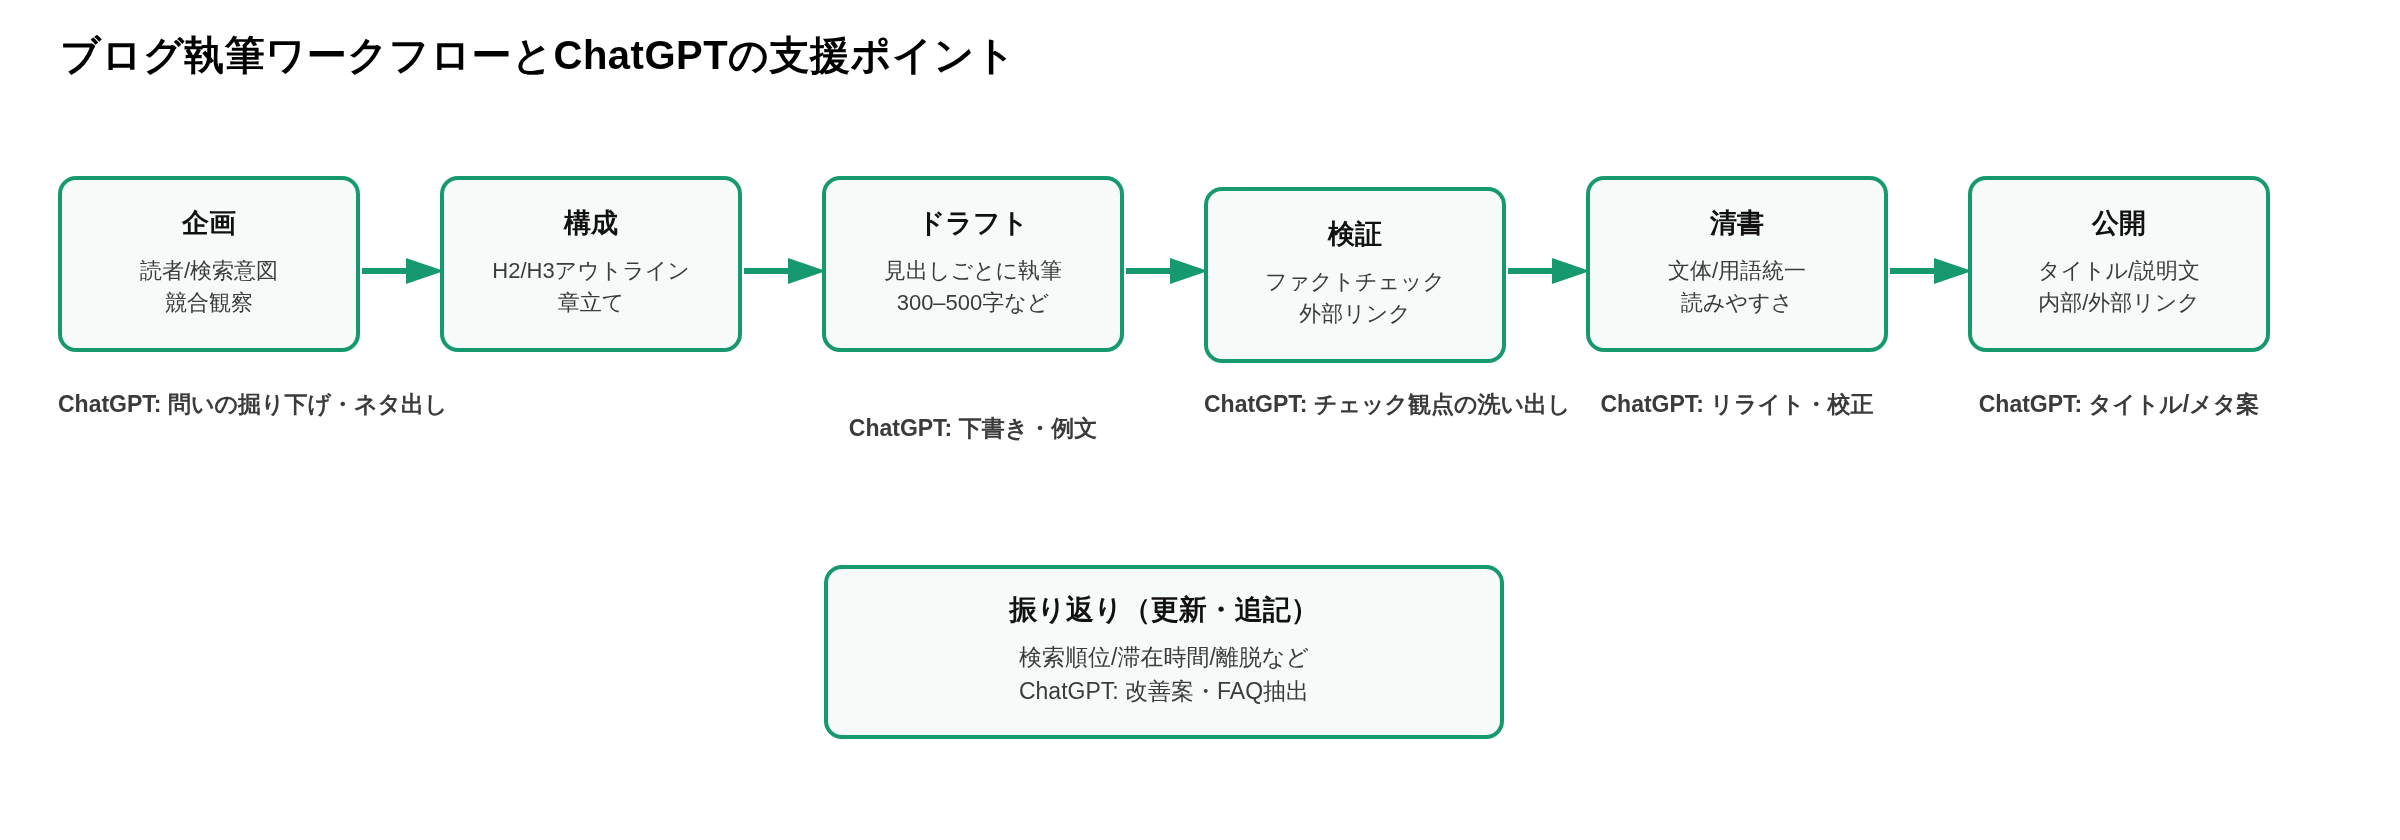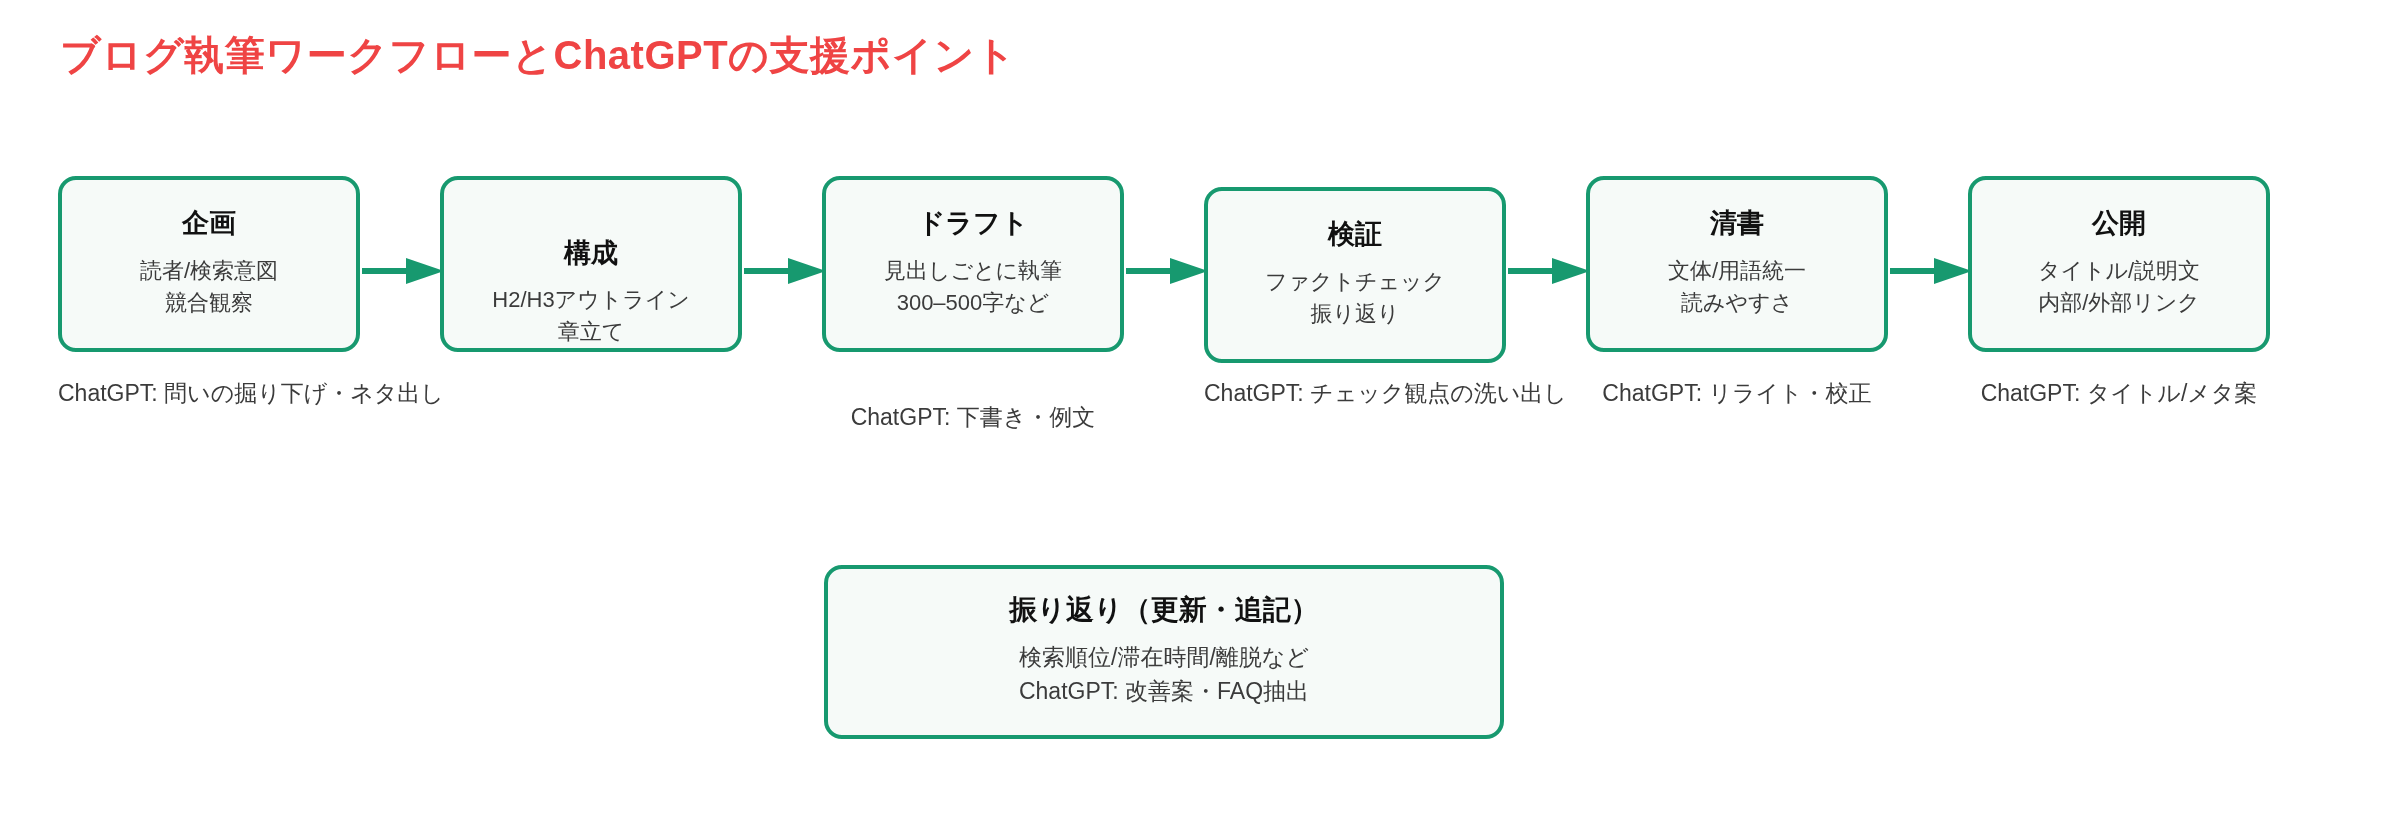--- a/index.html
+++ b/index.html
@@ -16,21 +16,21 @@
     color: #1b1b1b;
   }
 
   #diagram-title {
     position: absolute;
     left: 60px;
     top: 28px;
     font-size: 40px;
     font-weight: bold;
     letter-spacing: 0.5px;
-    color: #ef4444;
+    color: #000000;
     white-space: nowrap;
   }
 
   #flow-row {
     position: absolute;
     left: 0;
     top: 176px;
     width: 2400px;
     height: 184px;
   }
@@ -85,23 +85,24 @@
     width: 0;
     height: 0;
     border-top: 13px solid transparent;
     border-bottom: 13px solid transparent;
     border-left: 38px solid #17996f;
   }
 
   #caption-row {
     position: absolute;
     left: 0;
-    top: 379px;
+    top: 390px;
     width: 2092px;
     height: 36px;
+    font-weight: bold;
   }
   .flow-caption {
     position: absolute;
     top: 0;
     width: 302px;
     text-align: center;
     font-size: 23px;
     color: #3b3b3b;
     line-height: 1.3;
     white-space: nowrap;
@@ -142,21 +143,21 @@
     <div class="node-title">企画</div>
     <div class="node-line">読者/検索意図</div>
     <div class="node-line">競合観察</div>
   </div>
 
   <div class="flow-arrow" style="left:362px;">
     <div class="shaft"></div>
     <div class="head"></div>
   </div>
 
-  <div class="flow-node" style="left:440px;justify-content:flex-end;">
+  <div class="flow-node" style="left:440px;">
     <div class="node-title">構成</div>
     <div class="node-line">H2/H3アウトライン</div>
     <div class="node-line">章立て</div>
   </div>
 
   <div class="flow-arrow" style="left:744px;">
     <div class="shaft"></div>
     <div class="head"></div>
   </div>
 
@@ -167,21 +168,21 @@
   </div>
 
   <div class="flow-arrow" style="left:1126px;">
     <div class="shaft"></div>
     <div class="head"></div>
   </div>
 
   <div class="flow-node" style="left:1204px;margin-top:11px;">
     <div class="node-title">検証</div>
     <div class="node-line">ファクトチェック</div>
-    <div class="node-line">振り返り</div>
+    <div class="node-line">外部リンク</div>
   </div>
 
   <div class="flow-arrow" style="left:1508px;">
     <div class="shaft"></div>
     <div class="head"></div>
   </div>
 
   <div class="flow-node" style="left:1586px;">
     <div class="node-title">清書</div>
     <div class="node-line">文体/用語統一</div>

